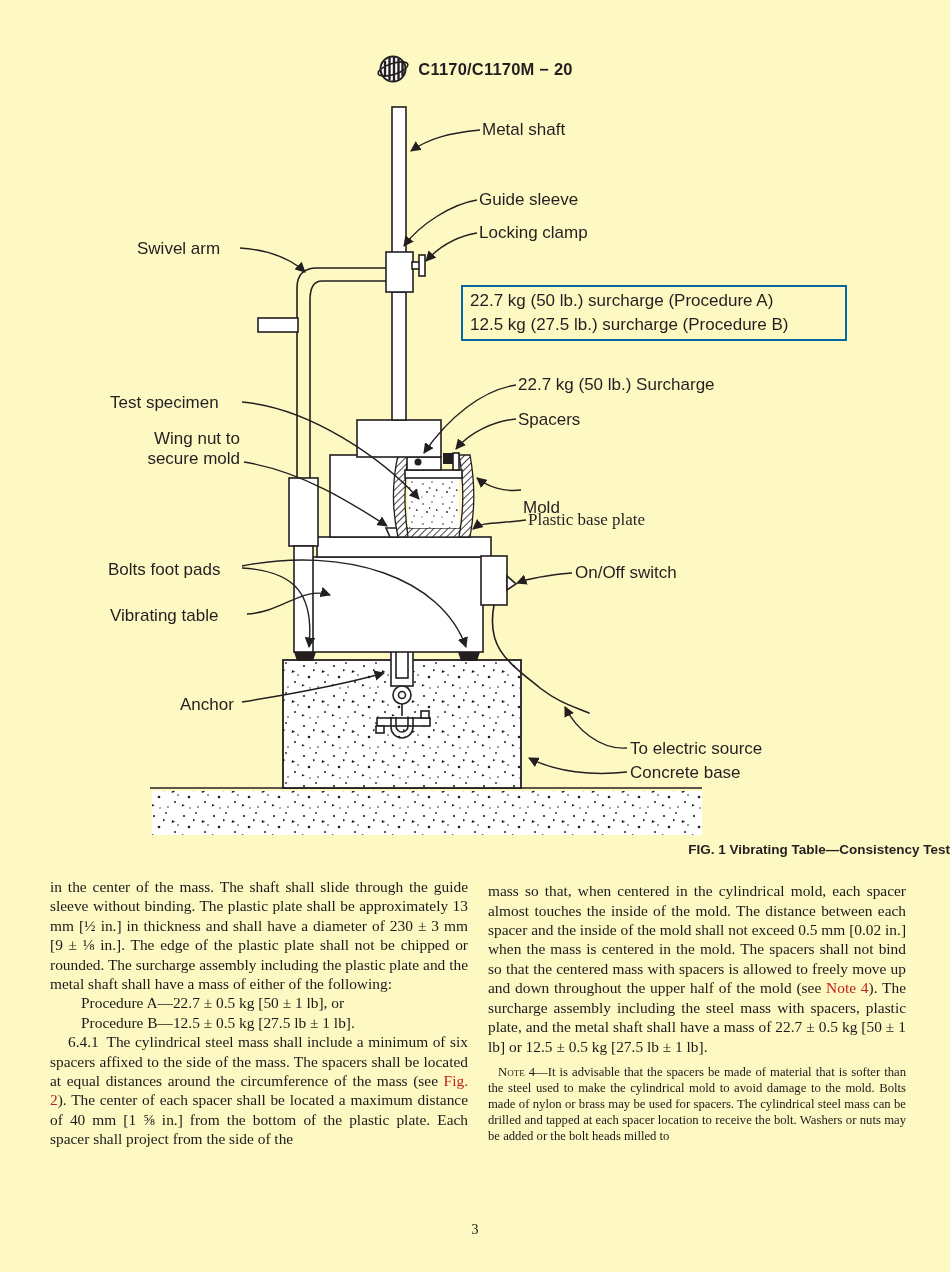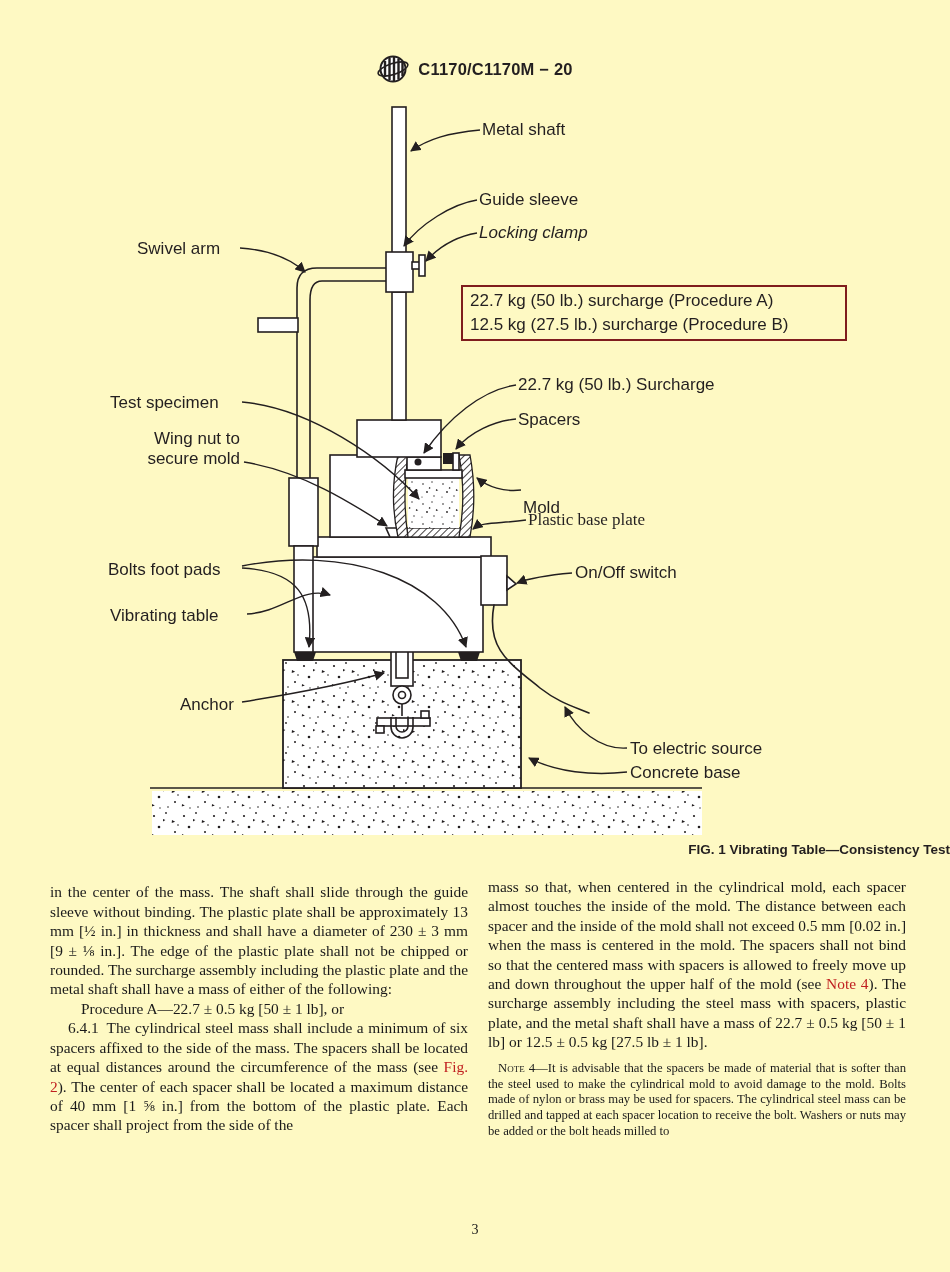--- a/index.html
+++ b/index.html
@@ -11,21 +11,21 @@
   .hdr-title{font-size:16.5px;font-weight:bold;letter-spacing:.2px;}
   
   svg.fig{position:absolute;left:0;top:0;pointer-events:none;}
   .ln{stroke:#231f20;stroke-width:1.6;fill:none;}
   .fw{stroke:#231f20;stroke-width:1.6;fill:#ffffff;}
   .fb{fill:#231f20;stroke:none;}
   .ld{stroke:#231f20;stroke-width:1.4;fill:none;marker-end:url(#arw);}
   
   .lab{position:absolute;font-size:17px;white-space:nowrap;line-height:20px;}
   .lab.r{text-align:right;}
-  .scbox{position:absolute;left:461px;top:285px;width:368px;border:2px solid #7f1d1d;
+  .scbox{position:absolute;left:461px;top:285px;width:368px;border:2px solid #0369a1;
          padding:2px 7px;font-size:17px;line-height:24px;white-space:nowrap;}
   .caption{position:absolute;top:842px;left:0;width:100%;text-align:right;
            font-size:13.5px;font-weight:bold;}
   
   .cols{position:absolute;left:50px;top:877px;width:856px;display:flex;gap:20px;
         font-family:"Liberation Serif",serif;font-size:15.4px;line-height:19.4px;
         color:#1a1a1a;align-items:center;}
   .col{width:418px;text-align:justify;}
   .col p{margin:0;}
   .p-indent{text-indent:18px;}
@@ -178,21 +178,21 @@
       <path class="ld" d="M247,614 C283,612 302,586 330,595"></path>
       <path class="ld" d="M572,573 C549,575 530,578 517,583"></path>
       <path class="ld" d="M242,702 C292,694 352,682 384,673"></path>
       <path class="ld" d="M627,748 C600,750 576,729 565,707"></path>
       <path class="ld" d="M627,772 C592,776 556,772 529,758"></path>
     </g>
   </svg>
 
   <div class="lab" style="left:482px;top:120px;">Metal shaft</div>
   <div class="lab" style="left:479px;top:190px;">Guide sleeve</div>
-  <div class="lab" style="left:479px;top:223px;font-style:italic;">Locking clamp</div>
+  <div class="lab" style="left:479px;top:223px;">Locking clamp</div>
   <div class="lab" style="left:137px;top:239px;">Swivel arm</div>
   <div class="lab" style="left:518px;top:375px;">22.7 kg (50 lb.) Surcharge</div>
   <div class="lab" style="left:518px;top:410px;">Spacers</div>
   <div class="lab" style="left:110px;top:393px;">Test specimen</div>
   <div class="lab r" style="left:128px;top:429px;width:112px;">
     <div>Wing nut to</div>
     <div>secure mold</div>
   </div>
   <div class="lab" style="left:523px;top:498px;">Mold</div>
   <div class="lab" style="left:528px;top:510px;font-family:Liberation Serif, serif;">Plastic base plate</div>
@@ -207,20 +207,21 @@
     <div>22.7 kg (50 lb.) surcharge (Procedure A)</div>
     <div>12.5 kg (27.5 lb.) surcharge (Procedure B)</div>
   </div>
 
   <div class="caption">FIG. 1 Vibrating Table—Consistency Test</div>
 
   <div class="cols">
     <div class="col">
       <p>in the center of the mass. The shaft shall slide through the guide sleeve without binding. The plastic plate shall be approximately 13 mm [½ in.] in thickness and shall have a diameter of 230 ± 3 mm [9 ± ⅛ in.]. The edge of the plastic plate shall not be chipped or rounded. The surcharge assembly including the plastic plate and the metal shaft shall have a mass of either of the following:</p>
       <p class="proc">Procedure A—22.7 ± 0.5 kg [50 ± 1 lb], or</p>
+      <p class="proc">Procedure B—12.5 ± 0.5 kg [27.5 lb ± 1 lb].</p>
       <p class="p-indent"><span>6.4.1</span><span> The cylindrical steel mass shall include a minimum of six spacers affixed to the side of the mass. The spacers shall be located at equal distances around the circumference of the mass (see </span><span class="xref">Fig. 2</span><span>). The center of each spacer shall be located a maximum distance of 40 mm [1 ⅝ in.] from the bottom of the plastic plate. Each spacer shall project from the side of the</span></p>
     </div>
     <div class="col">
       <p><span>mass so that, when centered in the cylindrical mold, each spacer almost touches the inside of the mold. The distance between each spacer and the inside of the mold shall not exceed 0.5 mm [0.02 in.] when the mass is centered in the mold. The spacers shall not bind so that the centered mass with spacers is allowed to freely move up and down throughout the upper half of the mold (see </span><span class="xref">Note 4</span><span>). The surcharge assembly including the steel mass with spacers, plastic plate, and the metal shaft shall have a mass of 22.7 ± 0.5 kg [50 ± 1 lb] or 12.5 ± 0.5 kg [27.5 lb ± 1 lb].</span></p>
       <p class="note"><span class="sc">Note 4</span><span>—</span><span>It is advisable that the spacers be made of material that is softer than the steel used to make the cylindrical mold to avoid damage to the mold. Bolts made of nylon or brass may be used for spacers. The cylindrical steel mass can be drilled and tapped at each spacer location to receive the bolt. Washers or nuts may be added or the bolt heads milled to</span></p>
     </div>
   </div>
 
   <div class="pageno">3</div>
 </div>

